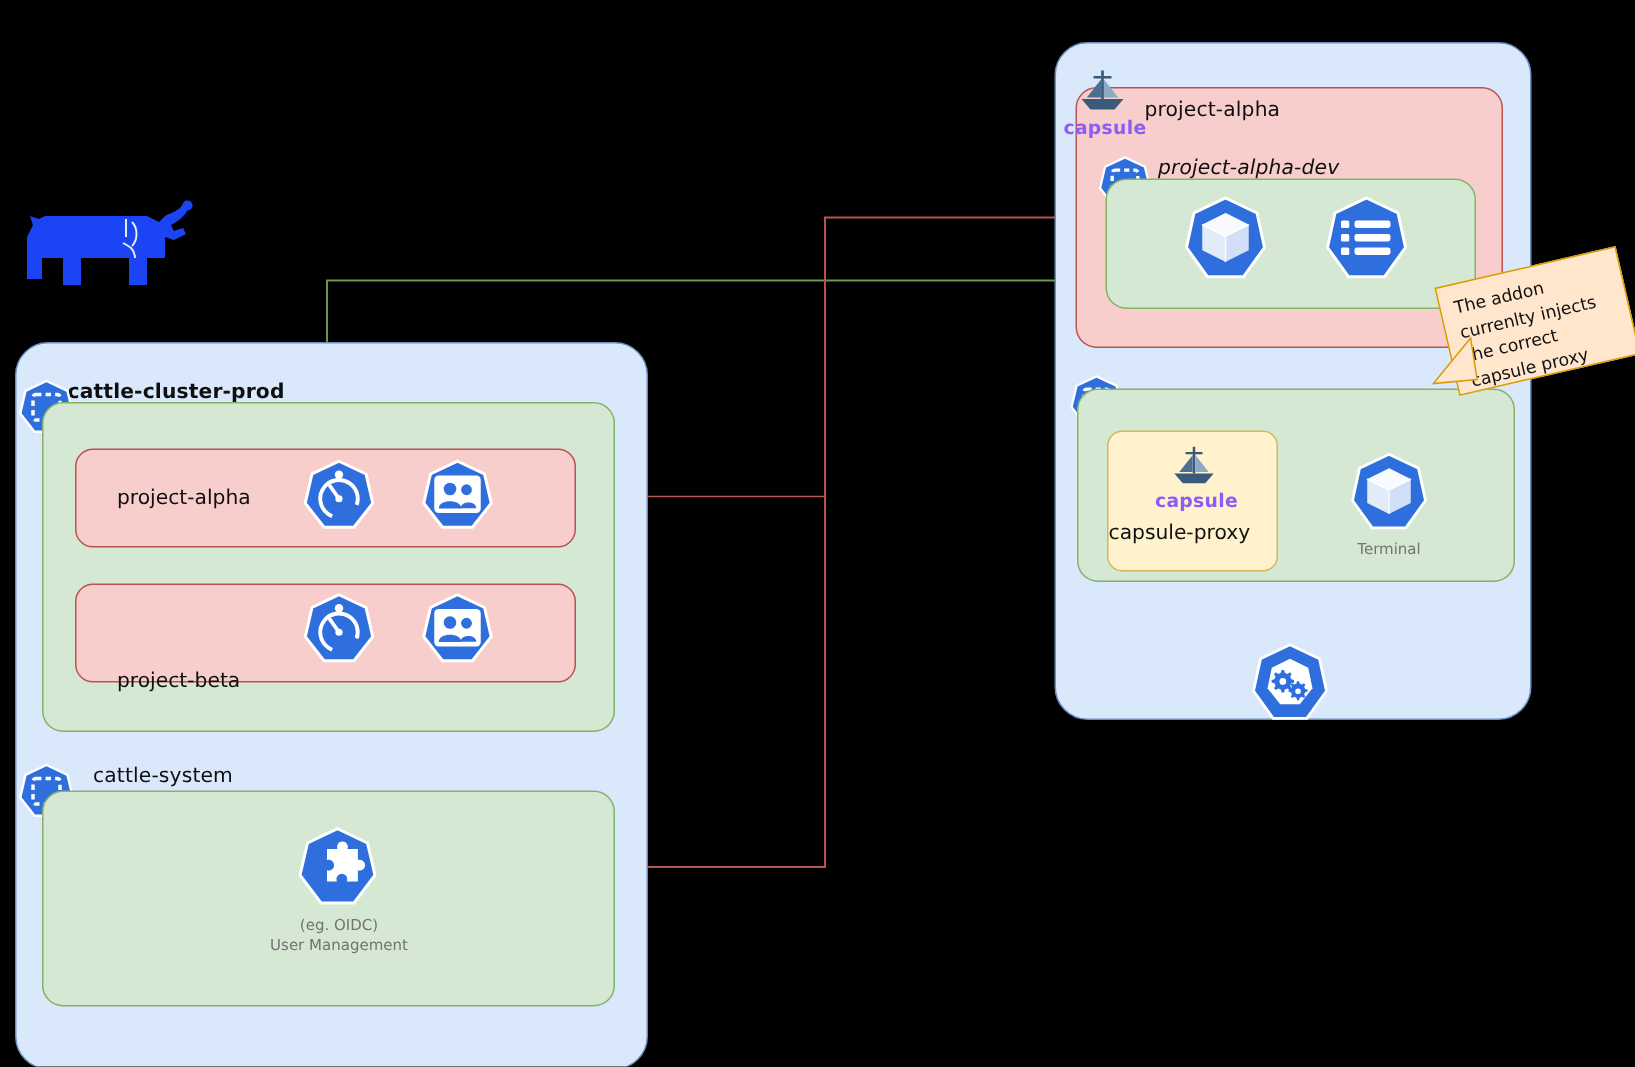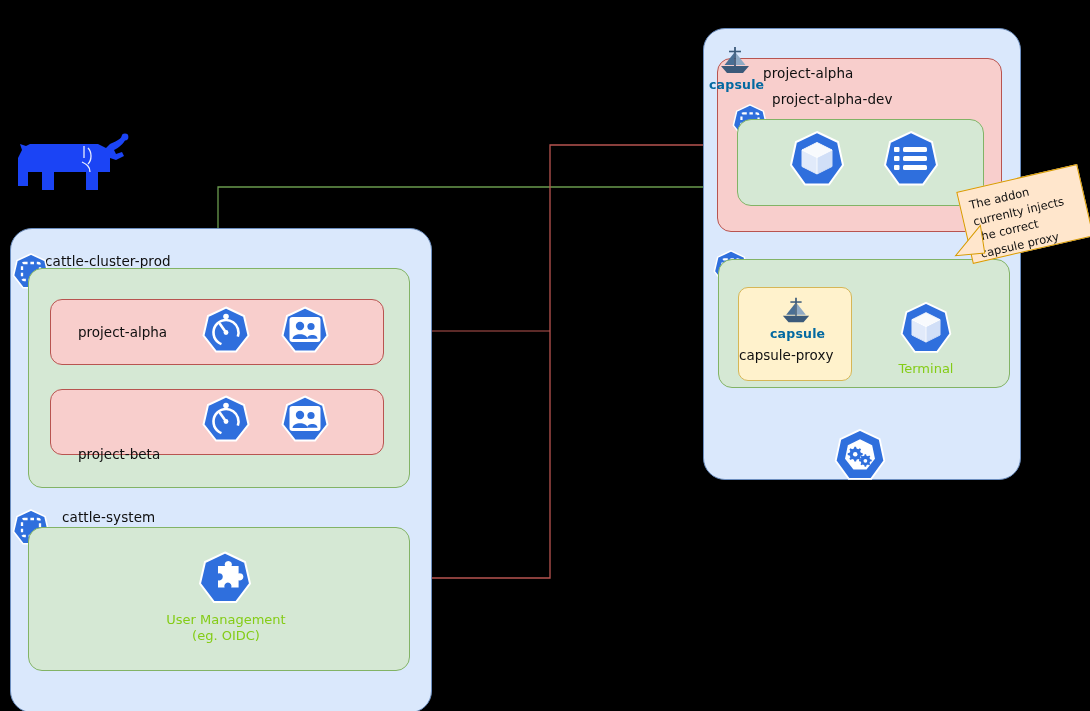--- a/index.html
+++ b/index.html
@@ -8,34 +8,34 @@
   .stage{position:absolute;left:0;top:0;width:1090px;height:711px;}
   svg.wires{position:absolute;left:0;top:0;width:1090px;height:711px;pointer-events:none;}
 
   .cluster{position:absolute;background:#dae8fc;border:1px solid #6c8ebf;border-radius:22px;}
   .greenzone{position:absolute;background:#d5e8d4;border:1px solid #82b366;border-radius:14px;}
   .pinkzone{position:absolute;background:#f8cecc;border:1px solid #b85450;border-radius:12px;}
   .yellowbox{position:absolute;background:#fff2cc;border:1px solid #d6b656;border-radius:10px;}
 
   .zlabel{position:absolute;font-size:13.5px;color:#0f0f0f;white-space:nowrap;letter-spacing:.1px;}
   .rowlabel{position:absolute;font-size:13.5px;color:#0f0f0f;white-space:nowrap;}
-  .caption{position:absolute;font-size:13px;color:#84cc16;text-align:center;line-height:1.25;white-space:nowrap;}
+  .caption{position:absolute;font-size:10px;color:#737373;text-align:center;line-height:1.25;white-space:nowrap;}
   .boxcap{position:absolute;font-size:13.5px;color:#111;width:100%;}
 
   .ico{position:absolute;}
   .ico svg{display:block;}
 
   .note{position:absolute;background:#ffe6cc;border:1px solid #d79b00;
         transform:rotate(-13deg);transform-origin:50% 50%;}
   .note-txt{position:absolute;left:9px;top:7px;width:104px;font-size:11.5px;
             color:#111;line-height:1.45;}
 
   .cowlogo{position:absolute;}
   .caplogo{position:absolute;text-align:center;}
-  .caplogo .cw{font-size:12.5px;color:#0369a1;font-weight:bold;letter-spacing:.2px;margin-top:-3px;}
+  .caplogo .cw{font-size:12.5px;color:#8b5cf6;font-weight:bold;letter-spacing:.2px;margin-top:-3px;}
 </style>
 </head>
 <body>
 
 <div class="stage">
 
   <svg class="wires" viewBox="0 0 1090 711">
     <defs>
       <marker id="ar-green" markerWidth="9" markerHeight="9" refX="7.5" refY="4.2" orient="auto" markerUnits="strokeWidth">
         <path d="M0,0.6 L8,4.2 L0,7.8 z" fill="#6a9a4e"></path>
@@ -86,21 +86,21 @@
       <g fill="none" stroke="#ffffff" stroke-width="1.3" opacity="0.9">
         <path d="M74,18 L74,30 M78,20 C82,24 82,32 78,36"></path>
         <path d="M72,34 C76,36 80,38 80,44"></path>
       </g>
     </svg>
   </div>
 
   <div class="cluster" style="left:10px;top:228px;width:420px;height:483px;">
   </div>
 
-  <div class="zlabel" style="left:45px;top:253px;">cattle-cluster-prod</div>
+  <div class="zlabel" style="left:45px;top:253px;font-weight:bold;">cattle-cluster-prod</div>
 
   <div class="ico" style="left:11px;top:252px;">
     <svg width="40" height="40" viewBox="0 0 40 40">
       <polygon points="20,2 34,8.6 37.5,23.6 28,35.8 12,35.8 2.5,23.6 6,8.6" fill="#2f6fdd" stroke="#fff" stroke-width="1.6"></polygon>
       <rect x="11" y="11" width="18" height="17" rx="2" fill="none" stroke="#fff" stroke-width="2.3" stroke-dasharray="3.6 2.8"></rect>
     </svg>
   </div>
 
   <div class="greenzone" style="left:28px;top:268px;width:380px;height:218px;"></div>
 
@@ -162,43 +162,43 @@
   <div class="greenzone" style="left:28px;top:527px;width:380px;height:142px;"></div>
 
   <div class="ico" style="left:196px;top:550px;">
     <svg width="58" height="58" viewBox="0 0 58 58">
       <polygon points="29,2.5 49,12 54,33.5 40,52 18,52 4,33.5 9,12" fill="#2f6fdd" stroke="#fff" stroke-width="2"></polygon>
       <path d="M22,16 h7 a3.6,3.6 0 1,1 6.6,0 h7 v7.4 a3.6,3.6 0 1,1 0,6.8
                v7.4 h-7.4 a3.6,3.6 0 1,0 -6.6,0 H22 v-7.4 a3.6,3.6 0 1,0 0,-6.8 Z" fill="#fff"></path>
     </svg>
   </div>
   <div class="caption" style="left:126px;top:612px;width:200px;">
+    <div>(eg. OIDC)</div>
     <div>User Management</div>
-    <div>(eg. OIDC)</div>
   </div>
 
   <div class="cluster" style="left:703px;top:28px;width:316px;height:450px;"></div>
 
   <div class="pinkzone" style="left:717px;top:58px;width:283px;height:172px;border-radius:14px;"></div>
   <div class="zlabel" style="left:763px;top:65px;">project-alpha</div>
 
   <div class="caplogo" style="left:709px;top:44px;width:52px;">
     <svg width="52" height="32" viewBox="0 0 52 32">
       <g>
         <line x1="26" y1="3" x2="26" y2="22" stroke="#3b5a7a" stroke-width="1.8"></line>
         <line x1="20" y1="7.5" x2="32" y2="7.5" stroke="#3b5a7a" stroke-width="1.6"></line>
         <path d="M25,21 L25,9 L15.5,21 Z" fill="#4a6f94"></path>
         <path d="M27,21 L27,9 L36.5,21 Z" fill="#8ea9c4"></path>
         <path d="M12,22 L40,22 L34,29 L18,29 Z" fill="#3b5a7a"></path>
       </g>
     </svg>
     <div class="cw">capsule</div>
   </div>
 
-  <div class="zlabel" style="left:772px;top:91px;">project-alpha-dev</div>
+  <div class="zlabel" style="left:772px;top:104px;font-style:italic;">project-alpha-dev</div>
   <div class="ico" style="left:731px;top:103px;">
     <svg width="38" height="38" viewBox="0 0 40 40">
       <polygon points="20,2 34,8.6 37.5,23.6 28,35.8 12,35.8 2.5,23.6 6,8.6" fill="#2f6fdd" stroke="#fff" stroke-width="1.6"></polygon>
       <rect x="11" y="11" width="18" height="17" rx="2" fill="none" stroke="#fff" stroke-width="2.3" stroke-dasharray="3.6 2.8"></rect>
     </svg>
   </div>
   <div class="greenzone" style="left:737px;top:119px;width:245px;height:85px;"></div>
 
   <div class="ico" style="left:786px;top:129px;">
     <svg width="62" height="62" viewBox="0 0 62 62">

